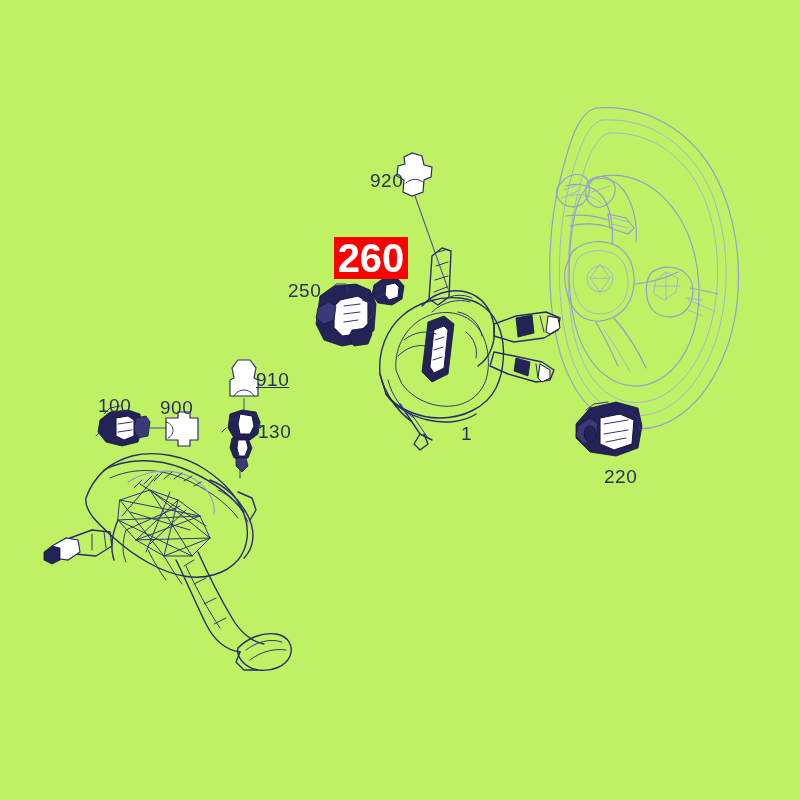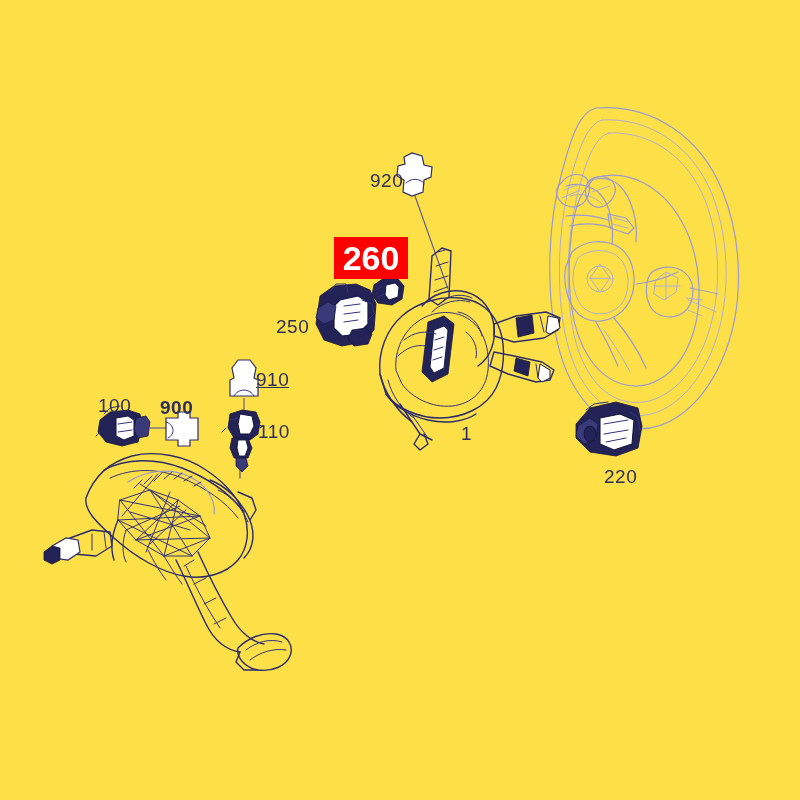--- a/index.html
+++ b/index.html
@@ -4,21 +4,21 @@
 <style>
   html, body {
     margin: 0;
     padding: 0;
     background: #ffffff;
   }
   #page {
     position: relative;
     width: 800px;
     height: 800px;
-    background: #fde047;
+    background: #bef264;
     overflow: hidden;
     font-family: "Liberation Sans", sans-serif;
   }
   #art {
     position: absolute;
     left: 0;
     top: 0;
     width: 800px;
     height: 800px;
   }
@@ -39,21 +39,21 @@
     width: 74px;
     height: 42px;
     background: #ff0000;
     display: flex;
     align-items: center;
     justify-content: center;
   }
   #highlight-260 .hl-text {
     color: #ffffff;
     font-family: "Liberation Sans", sans-serif;
-    font-size: 34px;
+    font-size: 40px;
     font-weight: 700;
     letter-spacing: 0px;
     line-height: 1;
   }
 </style>
 </head>
 <body>
 
 <div id="page">
 
@@ -357,29 +357,29 @@
 
       <path class="dkthin" d="M164 556 C 170 566, 176 576, 182 584"></path>
       <path class="dkthin" d="M148 550 C 154 562, 160 572, 166 580"></path>
       <path class="dk" d="M118 520 C 112 534, 110 548, 114 560"></path>
       <path class="dkthin" d="M126 530 C 122 542, 122 554, 126 562"></path>
     </g>
   </svg>
 
   <div class="callout" style="left:370px; top:171px;">920</div>
 
-  <div class="callout" style="left:276px; top:281px;margin-top:36px;">250</div>
+  <div class="callout" style="left:288px; top:281px;">250</div>
 
   <div class="callout" style="left:98px; top:396px;text-align:center;">100</div>
 
-  <div class="callout" style="left:160px; top:398px;font-weight:bold;">900</div>
+  <div class="callout" style="left:160px; top:398px;">900</div>
 
   <div class="callout" style="left:256px; top:370px;text-decoration:underline;">910</div>
 
-  <div class="callout" style="left:258px; top:422px;">110</div>
+  <div class="callout" style="left:258px; top:422px;">130</div>
 
   <div class="callout" style="left:461px; top:424px;">1</div>
 
   <div class="callout" style="left:604px; top:467px;">220</div>
 
   <div id="highlight-260">
     <span class="hl-text">260</span>
   </div>
 
 </div>

